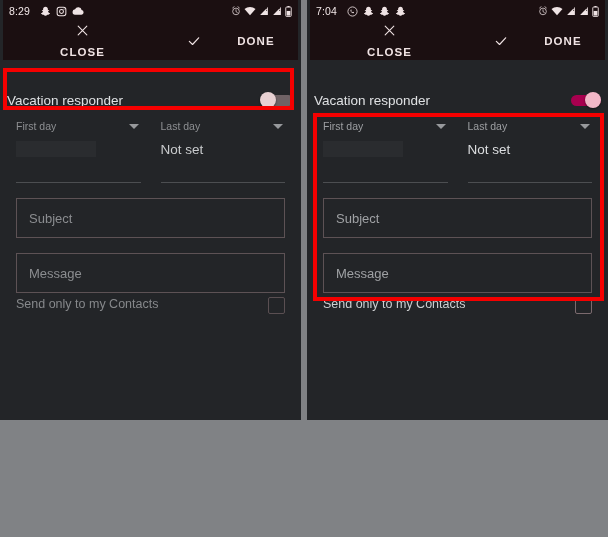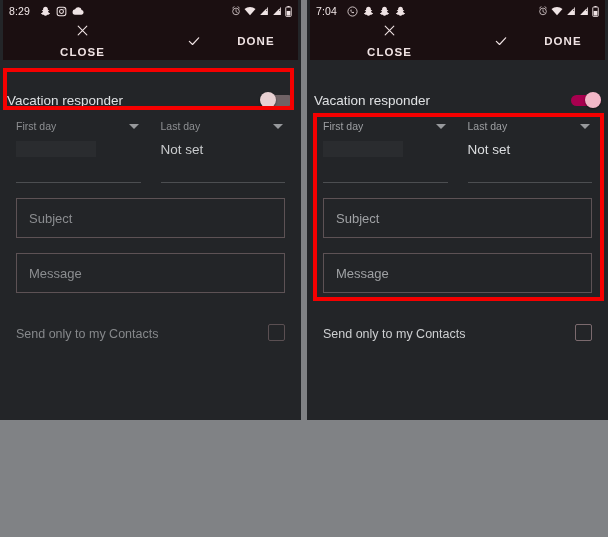--- a/index.html
+++ b/index.html
@@ -79,21 +79,21 @@
   .tbox{
     margin:15px 13px 0 13px;height:40px;border:1px solid #5d5255;border-radius:0;
     display:flex;align-items:center;padding:0 12px;box-sizing:border-box;
     font-size:13px;color:#8b8d90;
   }
   .tbox.bright{color:#9fa1a4;}
   .tbox.msg{height:40px;}
 
   
   .crow{
-    display:flex;align-items:flex-end;justify-content:space-between;
+    display:flex;align-items:flex-start;justify-content:space-between;
     padding:0 13px;box-sizing:border-box;height:44px;margin-top:4px;
   }
   .clabel{font-size:12.5px;color:#86888b;}
   .clabel.bright{color:#cdcfd1;}
   .cbox{width:15px;height:15px;border:1.6px solid #5a4f52;border-radius:2px;cursor:pointer;}
   .cbox.bright{border-color:#7b6a6e;}
 
   
   .hl{position:absolute;border:4px solid #f50000;box-sizing:border-box;pointer-events:none;}
 </style>

